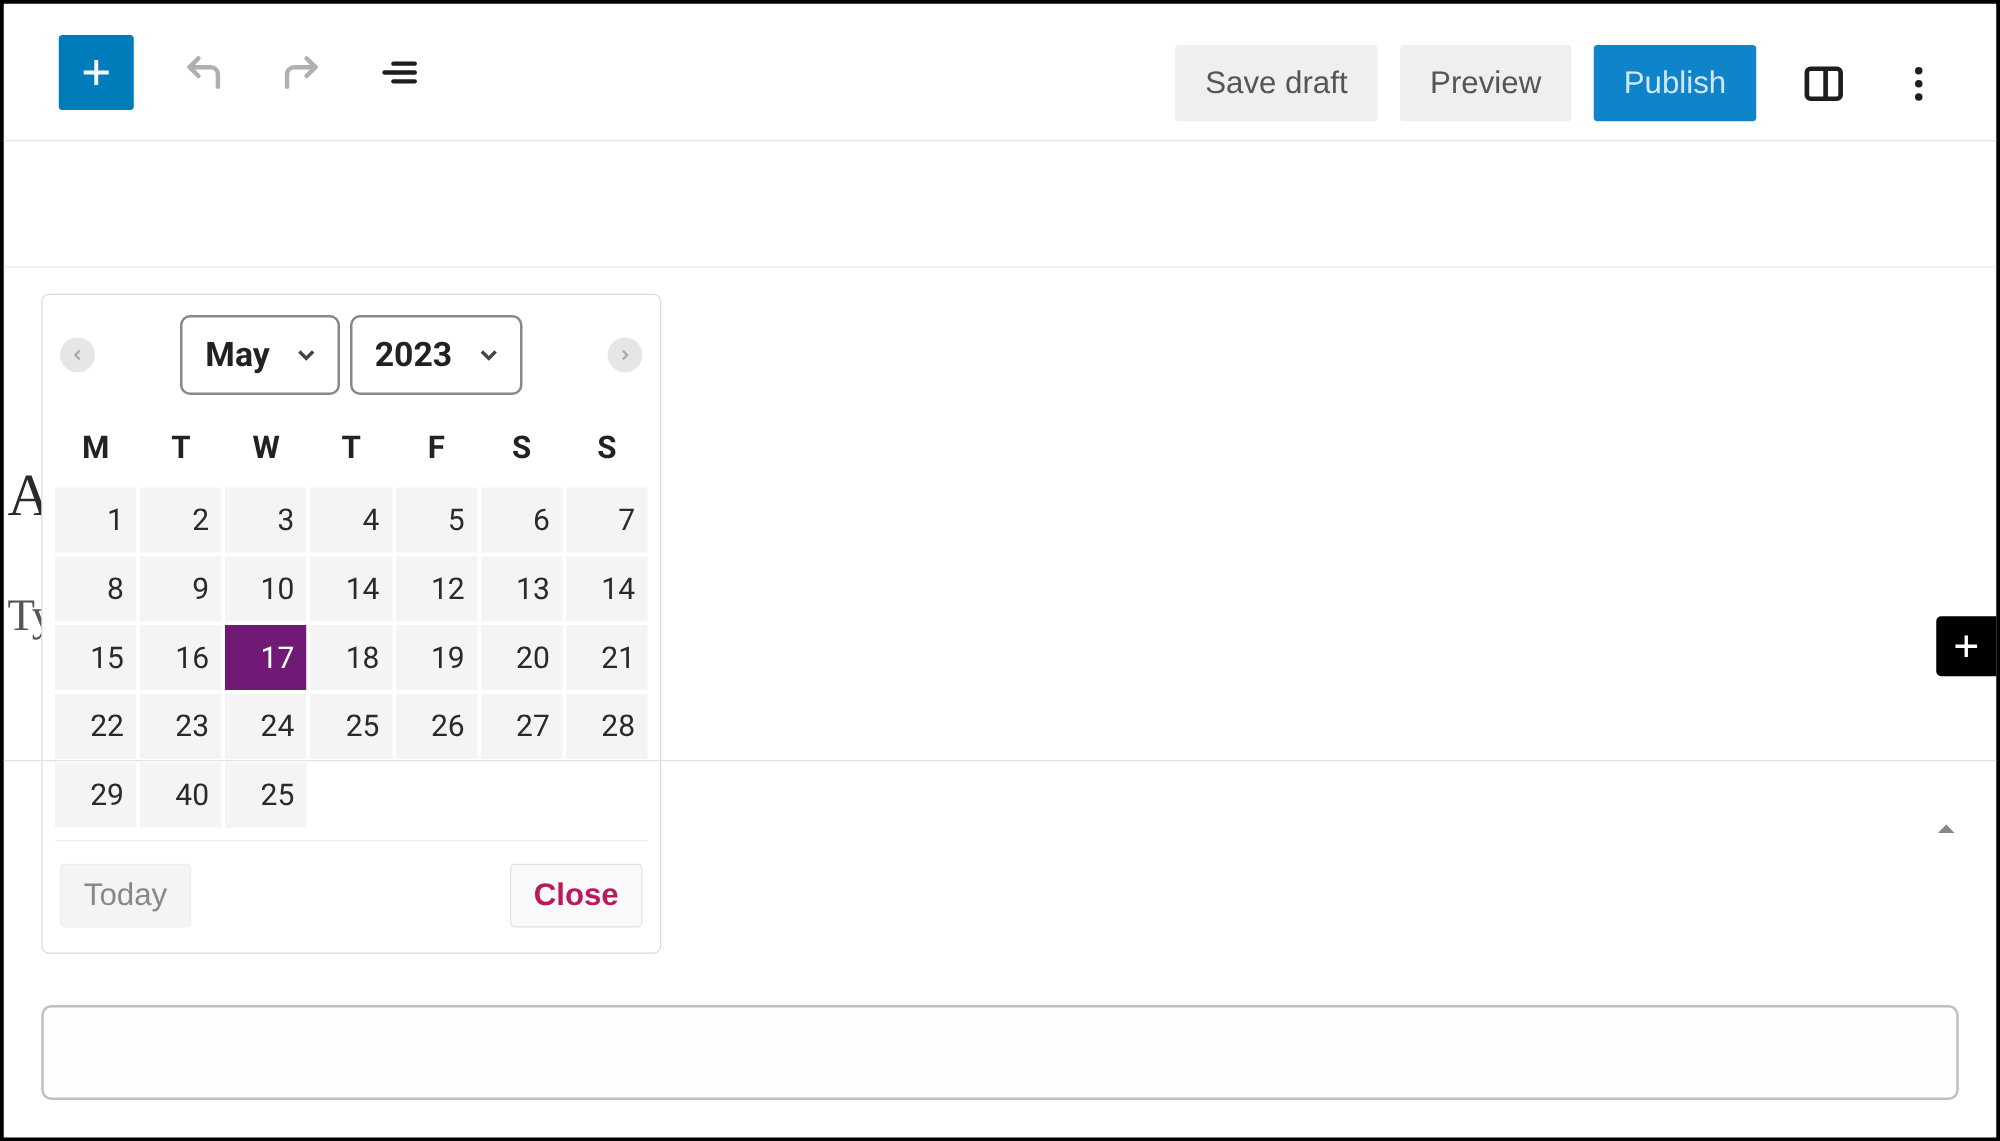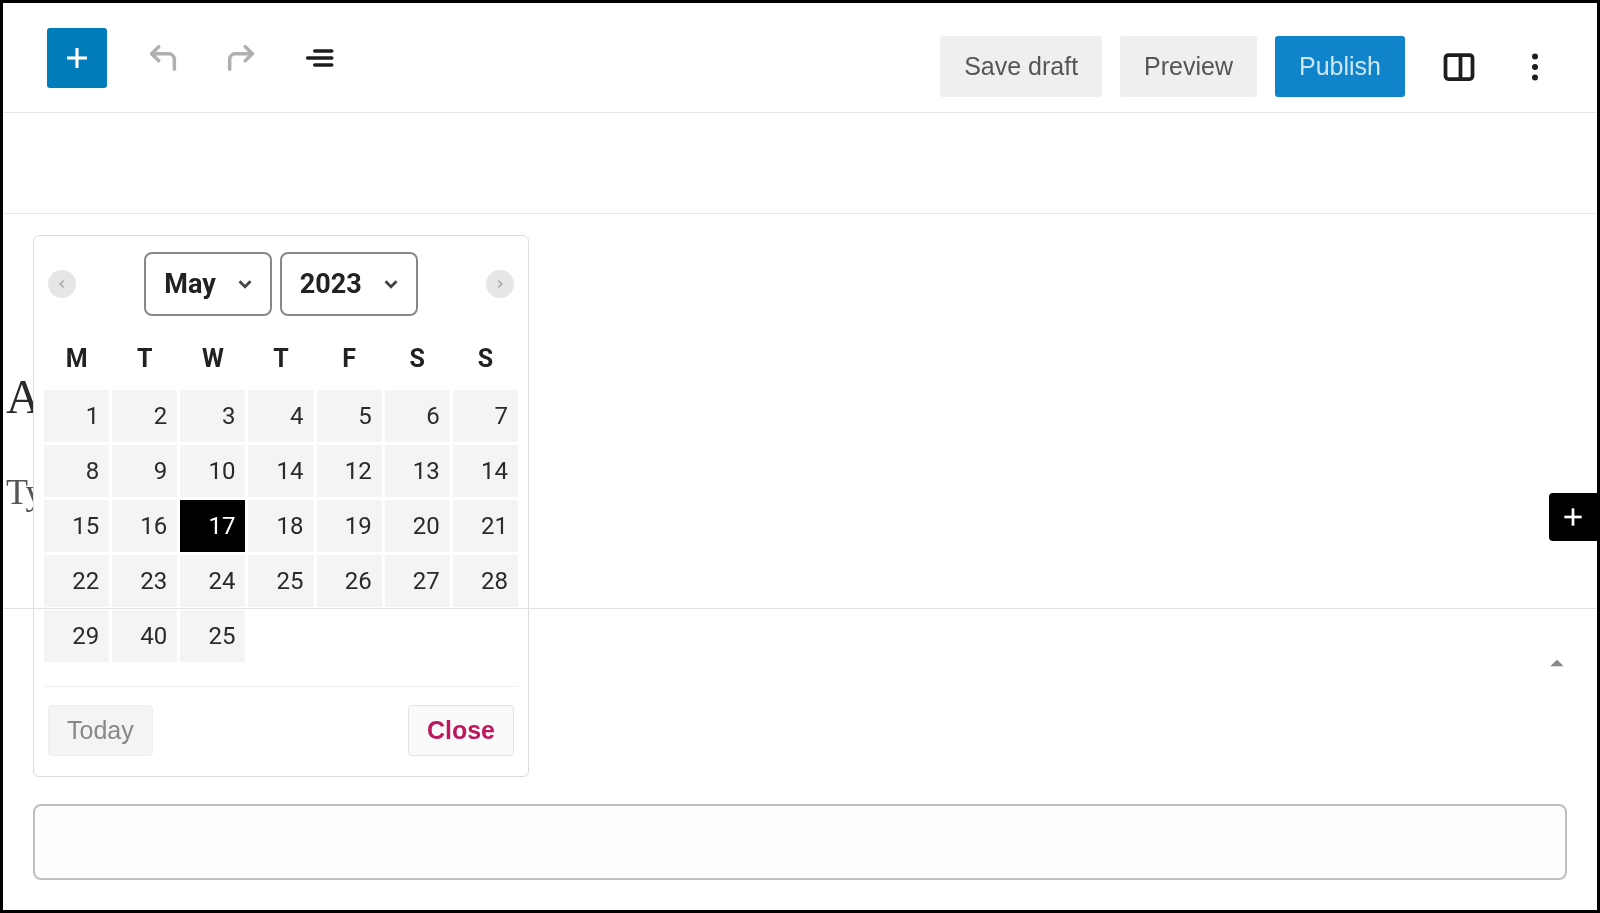--- a/index.html
+++ b/index.html
@@ -180,30 +180,30 @@
     height: 52px;
     display:flex;
     align-items:center;
     justify-content:flex-end;
     padding-right:10px;
     font-size: 24px;
     color:#2a2a2a;
     cursor:pointer;
   }
   .day.selected {
-    background:#000000;
+    background:#701a75;
     color:#fff;
   }
   .day.empty { background:transparent; cursor:default; }
 
   .cal-footer {
     display:flex;
     justify-content:space-between;
     padding: 18px 4px 10px 4px;
-    margin-top:24px;
+    margin-top:10px;
     border-top:1px solid #eee;
   }
   .cal-btn {
     font-size: 25px;
     padding: 10px 18px;
     border:1px solid #e2e2e2;
     border-radius:4px;
     background:#fafafa;
     cursor:pointer;
   }

